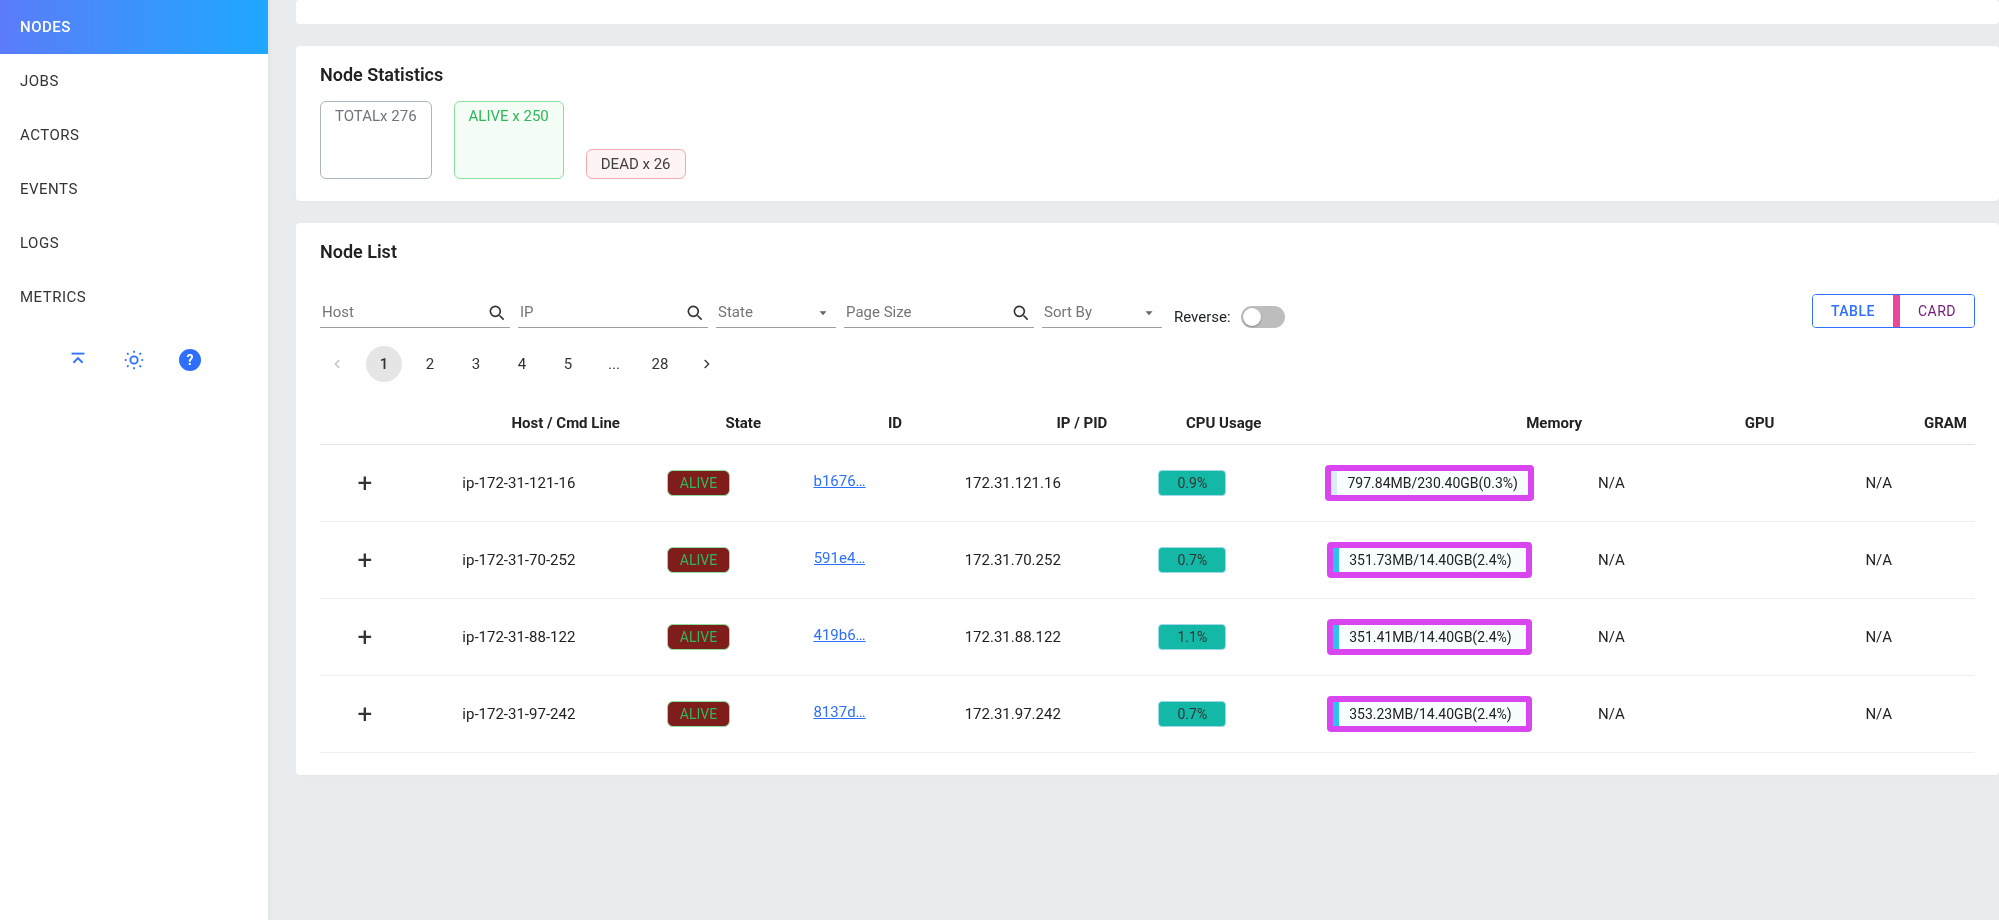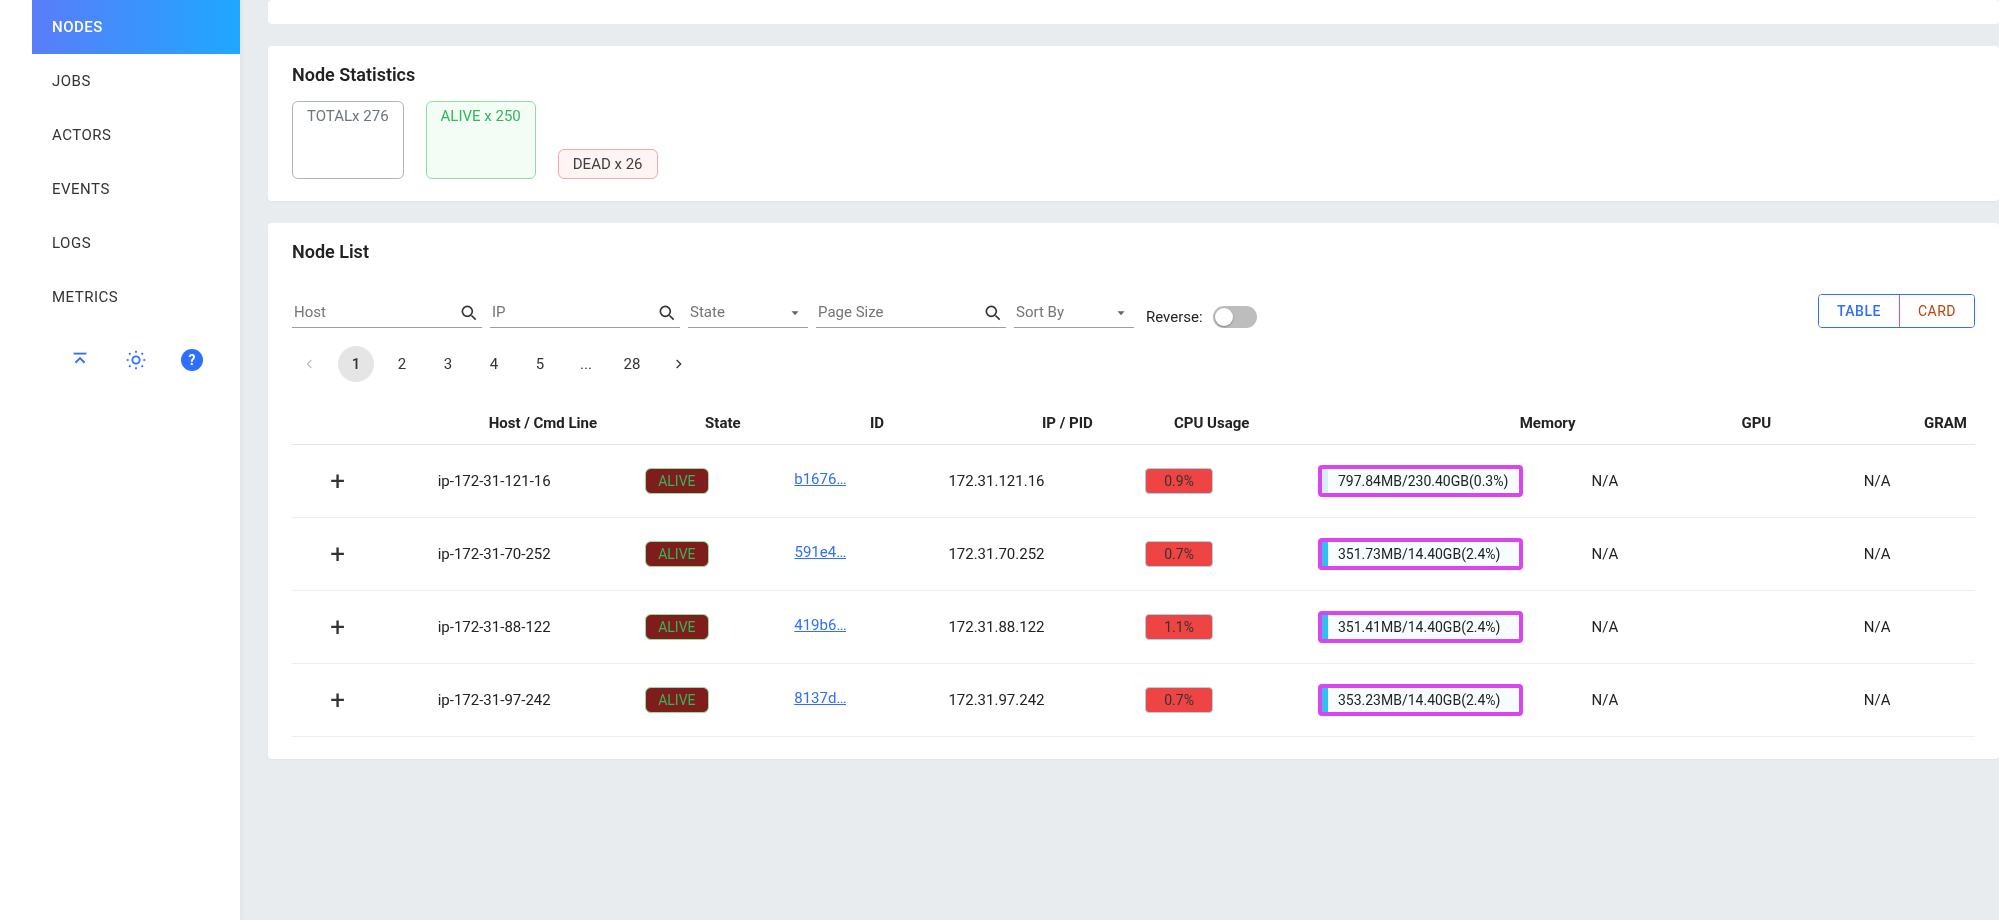--- a/index.html
+++ b/index.html
@@ -1,19 +1,19 @@
 <!DOCTYPE html>
 <html><head>
 <meta charset="utf-8">
 <style>
   * { box-sizing: border-box; font-family: -apple-system, BlinkMacSystemFont, "Segoe UI", Roboto, Helvetica, Arial, sans-serif; }
   body { margin: 0; background: #e9ecef; color: #212529; }
   .app { display: flex; min-width: 1540px; }
   
-  .sidebar { width: 240px; background: #fff; min-height: 920px; position: relative; box-shadow: 2px 0 4px rgba(0,0,0,0.04); padding-left: 32px; }
+  .sidebar { width: 268px; background: #fff; min-height: 920px; position: relative; box-shadow: 2px 0 4px rgba(0,0,0,0.04); }
   .nav-item { padding: 18px 20px; font-size: 15px; letter-spacing: 0.5px; cursor: pointer; color: #333; }
   .nav-item.active { background: linear-gradient(90deg, #5b7cfa 0%, #1ea8ff 100%); color: #fff; font-weight: 500; }
   .sidebar-icons { display: flex; gap: 28px; justify-content: center; padding: 22px 0; }
   .sidebar-icons .ic { width: 28px; height: 28px; display: flex; align-items: center; justify-content: center; color: #2e6fff; cursor: pointer; }
   .sidebar-icons .ic svg { width: 22px; height: 22px; }
   .help-circle { width: 22px; height: 22px; border-radius: 50%; background: #2e6fff; color: #fff; font-weight: 700; font-size: 14px; display:flex; align-items:center; justify-content:center; }
   
   .main { flex: 1; padding: 0 0 20px 28px; }
   .spacer-card { background: #fff; border-radius: 4px; height: 24px; margin-bottom: 22px; }
   .card { background: #fff; border-radius: 4px; padding: 18px 24px 22px; margin-bottom: 22px; box-shadow: 0 1px 2px rgba(0,0,0,0.03); }
@@ -29,36 +29,36 @@
   .field input { border:none; border-bottom:1px solid #9e9e9e; padding:6px 28px 6px 2px; width:190px; font-size:15px; outline:none; background:transparent; }
   .field.select input { width:120px; }
   .field.pagesize input { width:190px; }
   .field .search-icon, .field .caret { position:absolute; right:2px; bottom:4px; width:22px; height:22px; display:flex; align-items:center; justify-content:center; color:#444; }
   .reverse { display:flex; align-items:center; gap:10px; font-size:15px; margin-left:4px; }
   .toggle { width:44px; height:22px; border-radius:11px; background:#bdbdbd; position:relative; }
   .toggle::after{ content:""; position:absolute; left:2px; top:2px; width:18px; height:18px; border-radius:50%; background:#fff; box-shadow:0 1px 2px rgba(0,0,0,0.3);}
   .view-toggle { margin-left:auto; display:flex; border:1px solid #2e6fff; border-radius:4px; overflow:hidden; }
   .view-toggle button { background:#fff; border:none; padding:8px 18px; font-size:14px; letter-spacing:0.5px; cursor:pointer; }
   .view-toggle button.active { color:#2e6fff; font-weight:500; }
-  .view-toggle button + button { border-left:1px solid #ec4899; color:#c2410c; }
+  .view-toggle button + button { border-left:7px solid #ec4899; color:#701a75; }
   
   .pagination { display:flex; align-items:center; gap:10px; padding:10px 0 0; }
   .pg { width:36px; height:36px; border-radius:50%; display:flex; align-items:center; justify-content:center; font-size:15px; cursor:pointer; color:#333; }
   .pg.current { background:#e5e5e5; font-weight:500; }
   .pg.disabled { color:#c0c0c0; cursor:default; }
   
   table { width:100%; border-collapse:collapse; margin-top:20px; table-layout:fixed; }
   th { font-weight:700; font-size:15px; color:#222; padding:12px 8px; border-bottom:1px solid #e5e5e5; text-align:right; }
   td { font-size:15px; color:#222; padding:20px 8px; border-bottom:1px solid #eeeeee; text-align:center; vertical-align:middle; }
   td.left, th.left { text-align:left; }
   .expand { font-size:26px; font-weight:400; color:#333; cursor:pointer; line-height:1; }
   .state-pill { display:inline-block; padding:4px 12px; border-radius:6px; font-size:14px; color:#2fb85a; border:1px solid #8be0a0; background:#7f1d1d; }
   .id-link { color:#2e6fff; text-decoration:underline; cursor:pointer; white-space:nowrap; overflow:hidden; text-overflow:ellipsis; display:inline-block; max-width:80px; }
-  .pct-badge { display:inline-block; min-width:68px; padding:4px 10px; border:1px solid #9fd9e8; background:#ef4444; border-radius:4px; font-size:14px; color:#333; text-align:center; }
-  .mem-badge { display:inline-flex; align-items:stretch; border:4px solid #d946ef; background:#f7fdff; border-radius:4px; overflow:hidden; min-width:205px; }
+  .pct-badge { display:inline-block; min-width:68px; padding:4px 10px; border:1px solid #9fd9e8; background:#14b8a6; border-radius:4px; font-size:14px; color:#333; text-align:center; }
+  .mem-badge { display:inline-flex; align-items:stretch; border:6px solid #d946ef; background:#f7fdff; border-radius:4px; overflow:hidden; min-width:205px; }
   .mem-bar { width:6px; background:#2fc0ef; }
   .mem-bar.faint { background:#d7eef5; }
   .mem-text { padding:4px 10px; font-size:14px; white-space:nowrap; }
   col.c-exp{width:70px} col.c-host{width:170px} col.c-state{width:110px} col.c-id{width:110px}
   col.c-ip{width:160px} col.c-cpu{width:120px} col.c-mem{width:250px}
   col.c-gpu{width:150px} col.c-gram{width:150px}
 </style>
 </head>
 <body>
 

